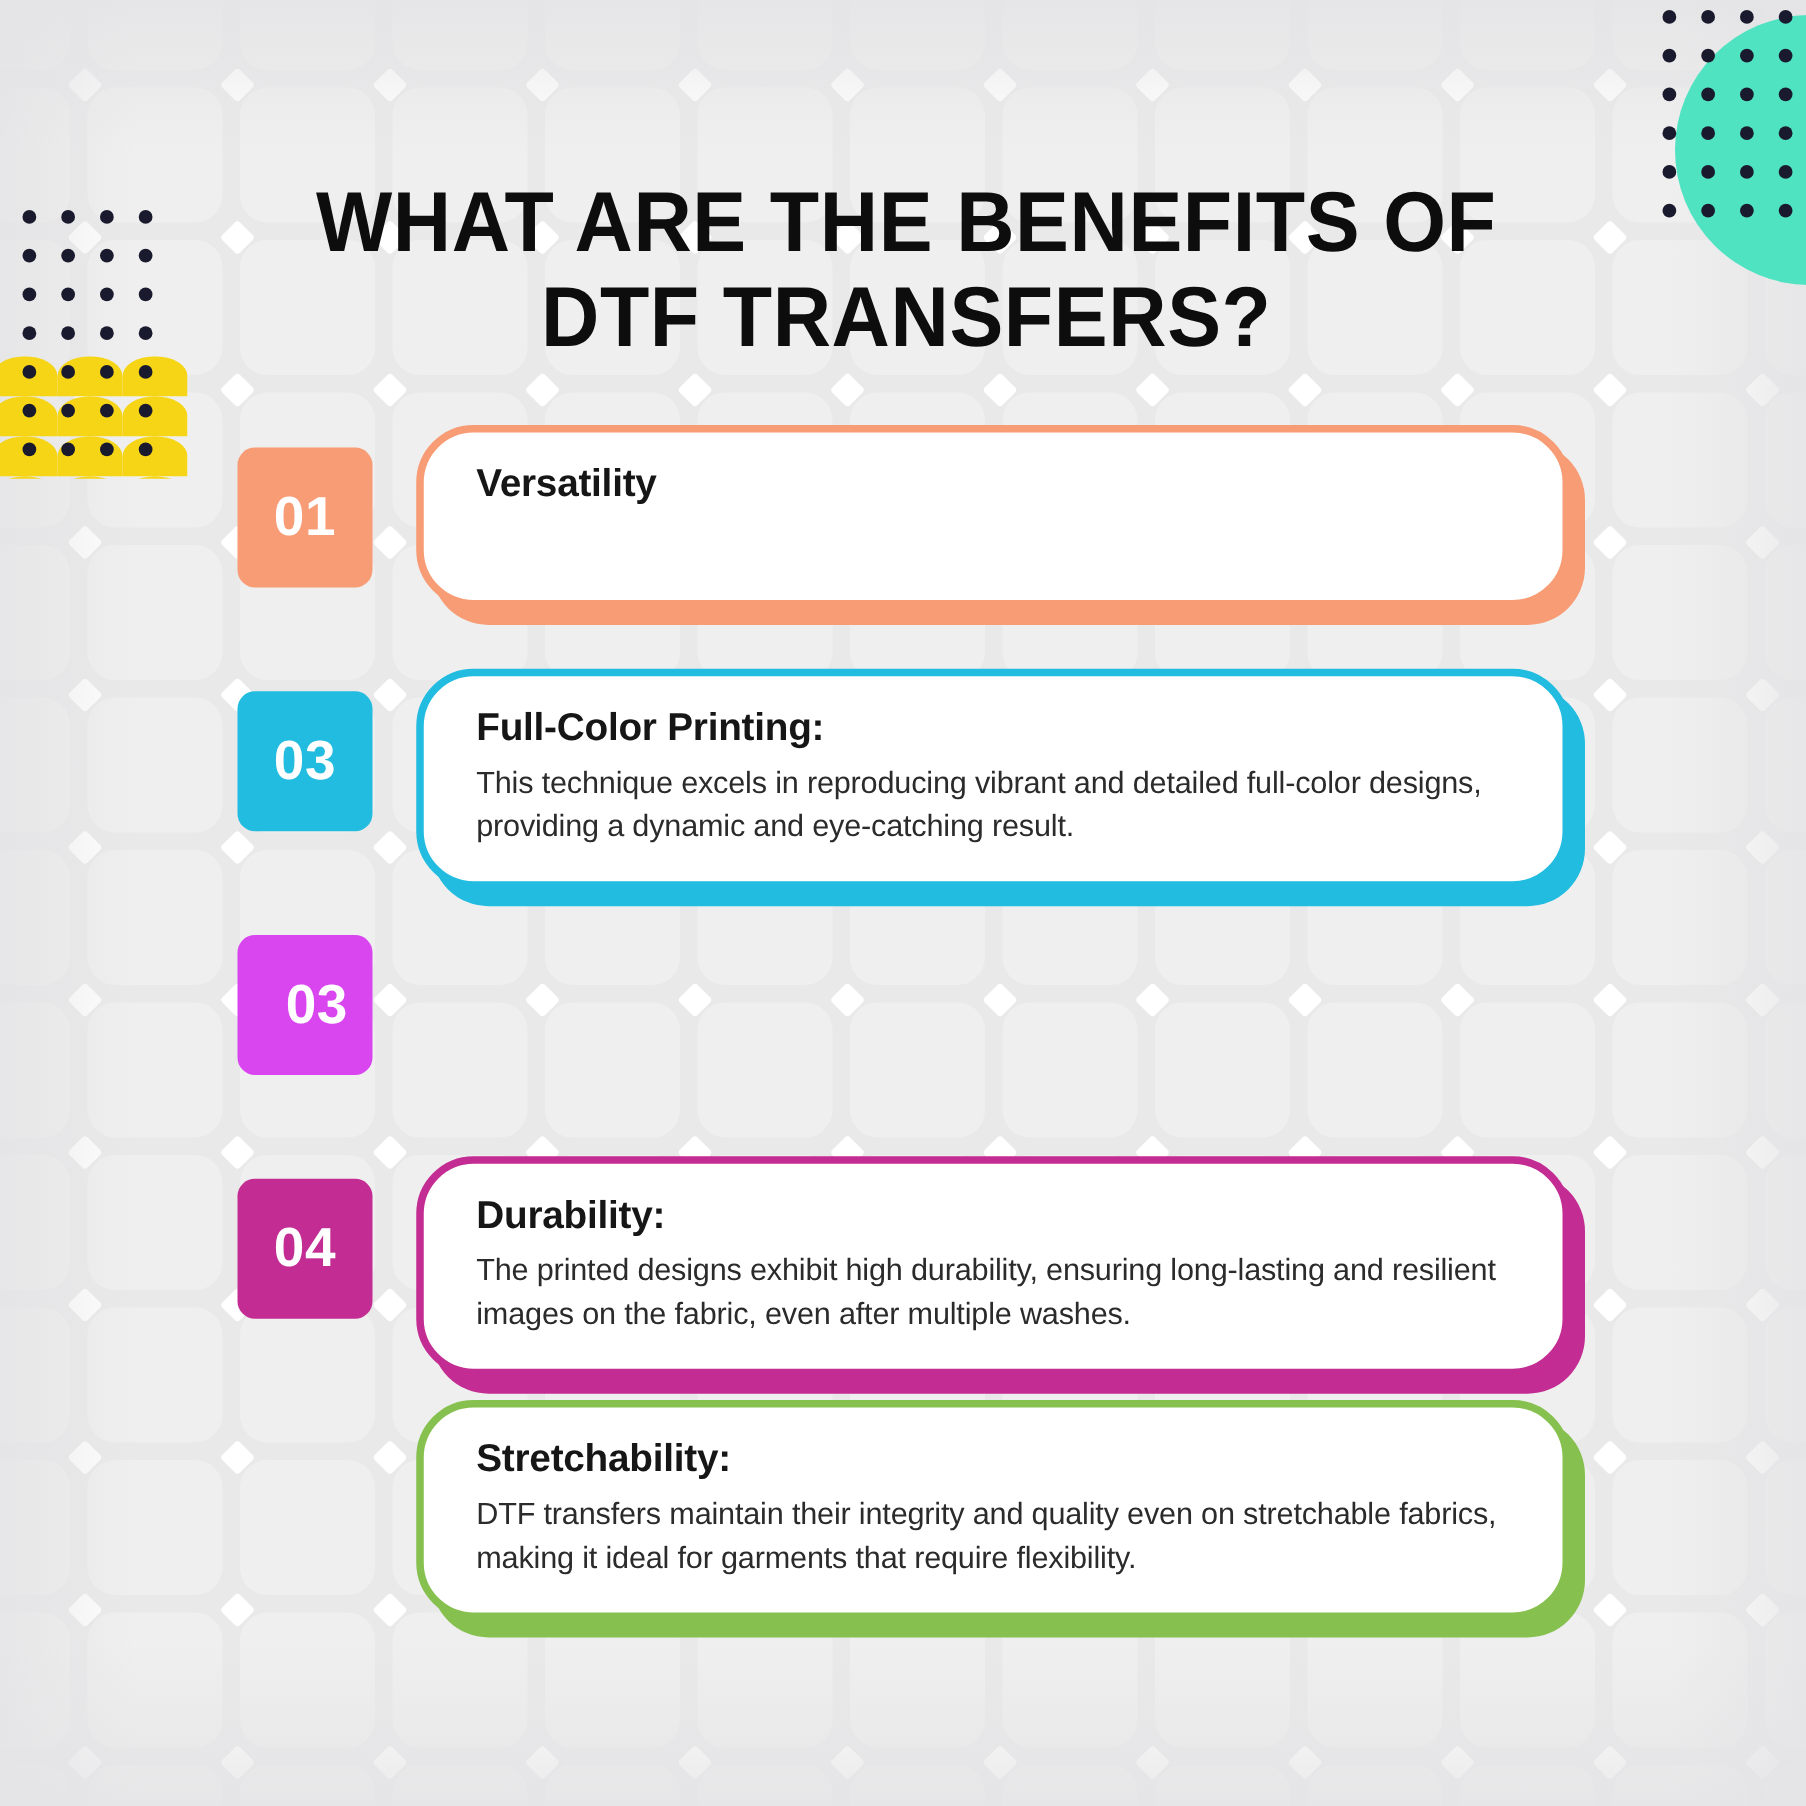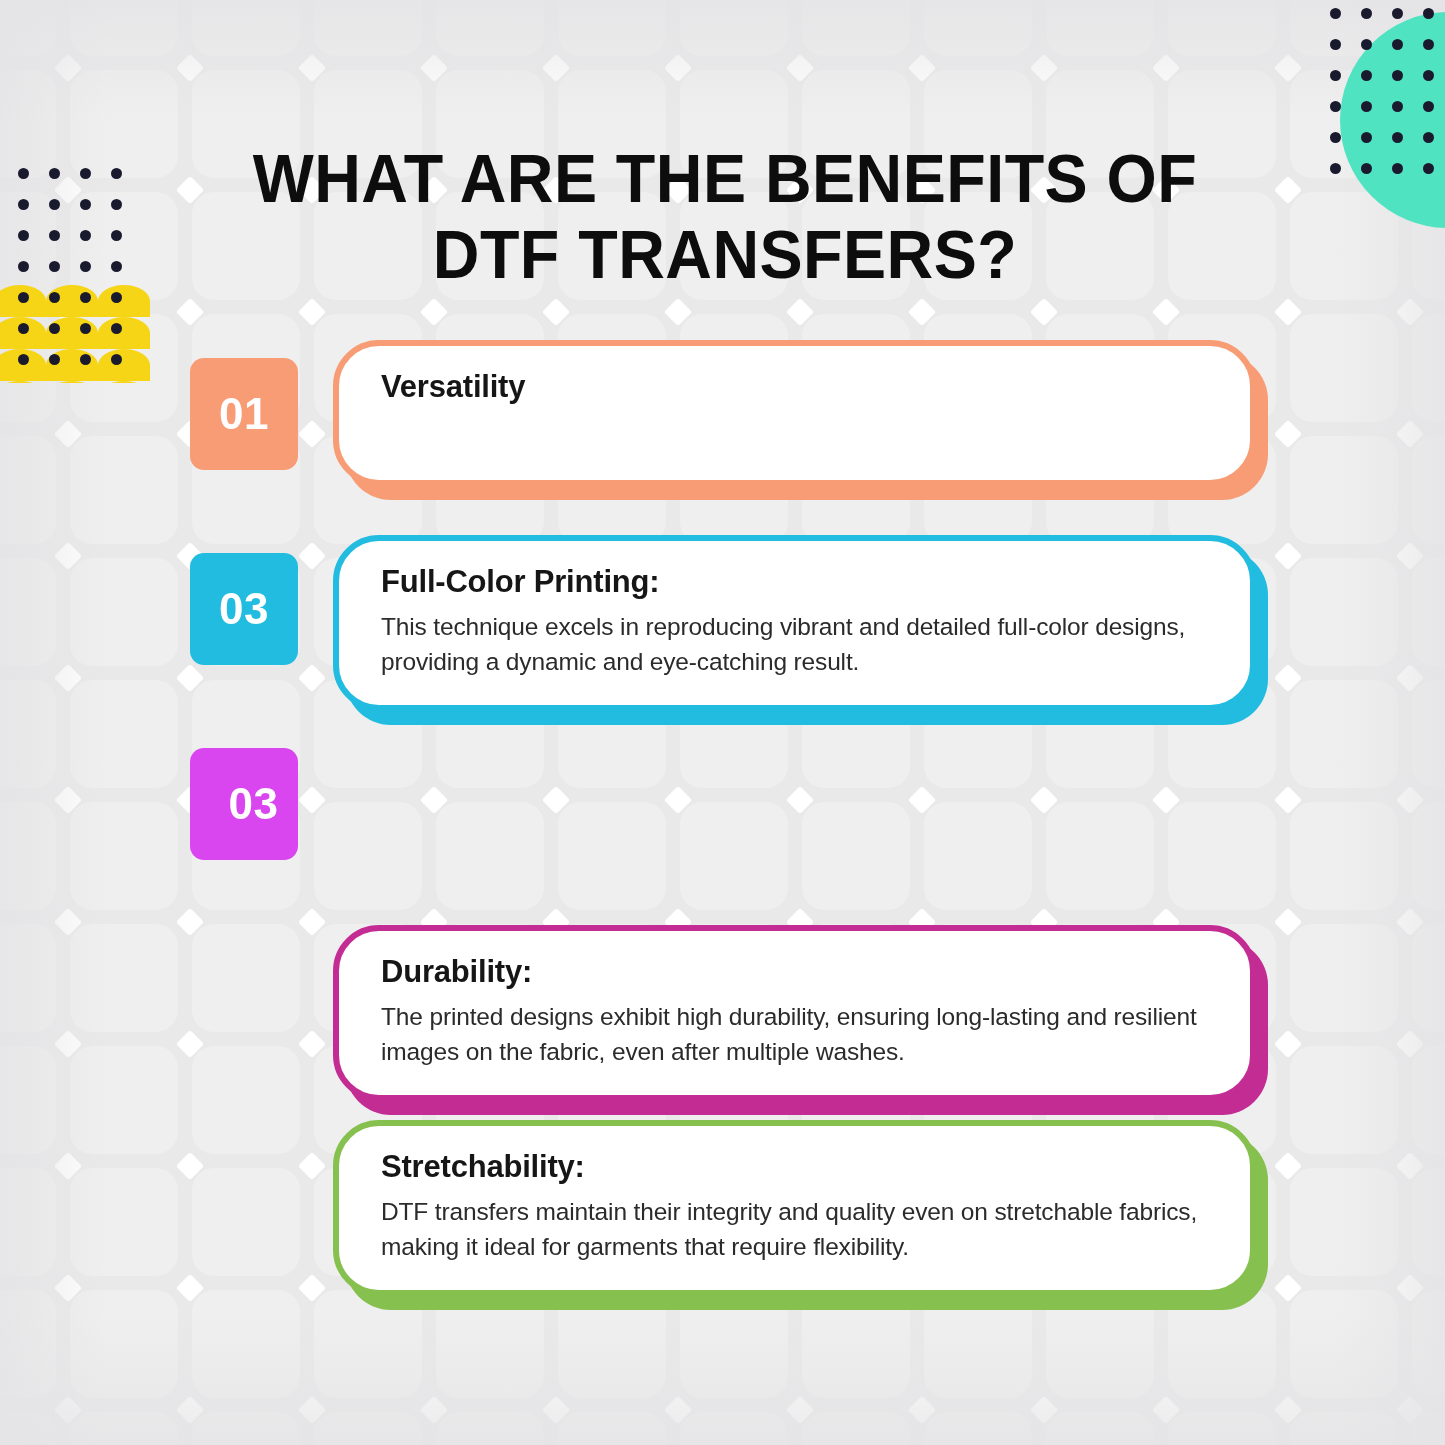--- a/index.html
+++ b/index.html
@@ -601,20 +601,23 @@
             <div class="card-body">This technique excels in reproducing vibrant and detailed full-color designs, providing a dynamic and eye-catching result.</div>
           </div>
         </div>
       </div>
       <div class="row">
         <div class="badge" style="background:#d946ef;top:18px;padding-left:19px;">
           <span>03</span>
         </div>
       </div>
       <div class="row">
+        <div class="badge" style="background:#C32C92;top:18px;">
+          <span>04</span>
+        </div>
         <div class="card-wrap">
           <div class="card-shadow" style="background:#C32C92;"></div>
           <div class="card" style="border-color:#C32C92;">
             <div class="card-title">Durability:</div>
             <div class="card-body">The printed designs exhibit high durability, ensuring long-lasting and resilient images on the fabric, even after multiple washes.</div>
           </div>
         </div>
       </div>
       <div class="row">
         <div class="card-wrap">

